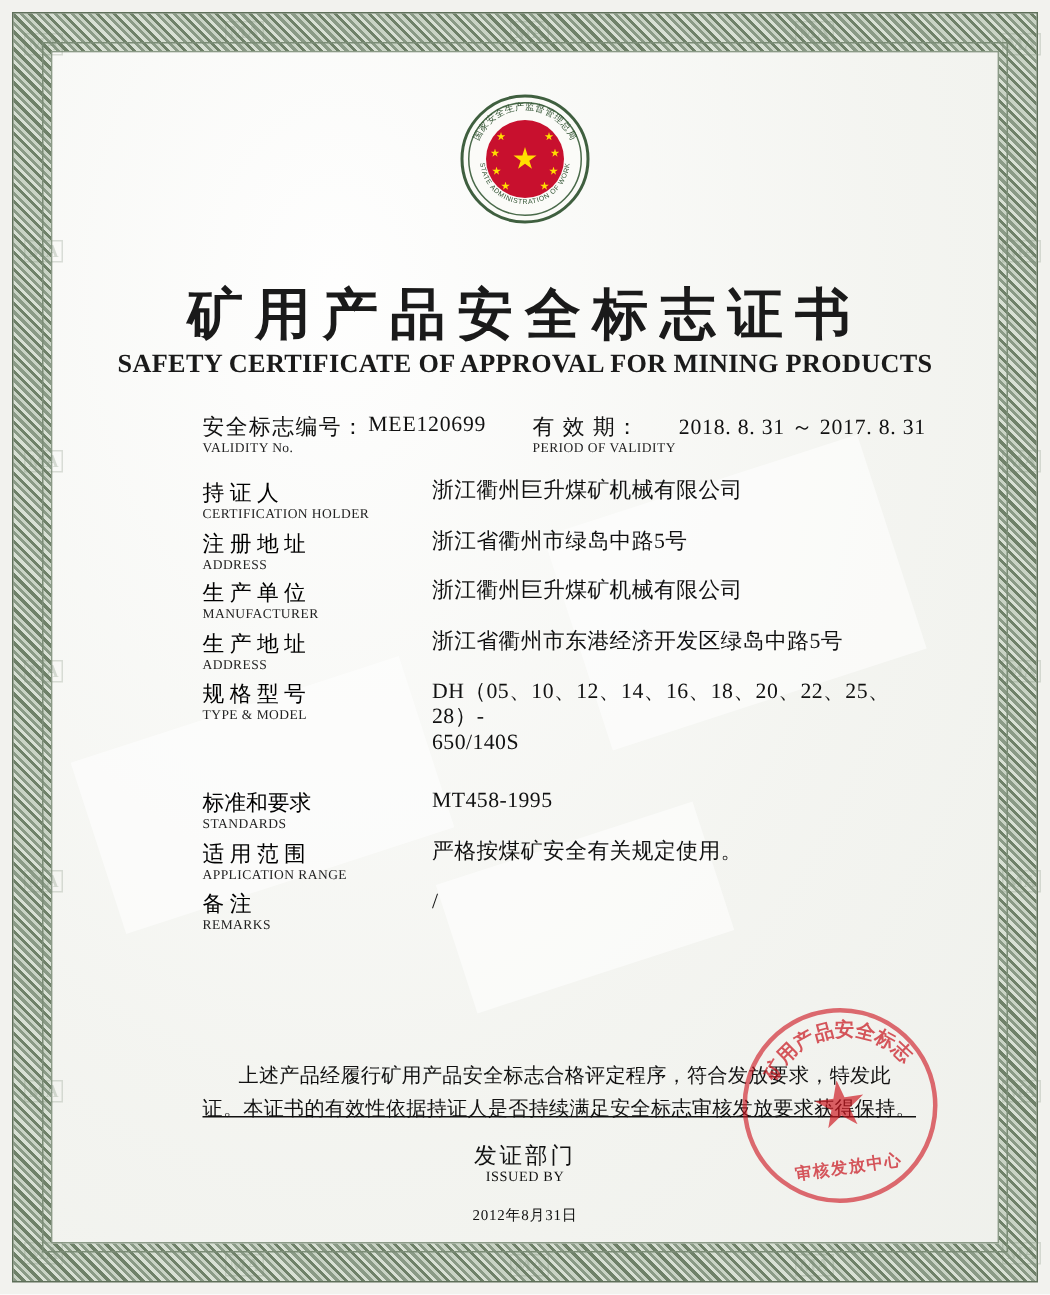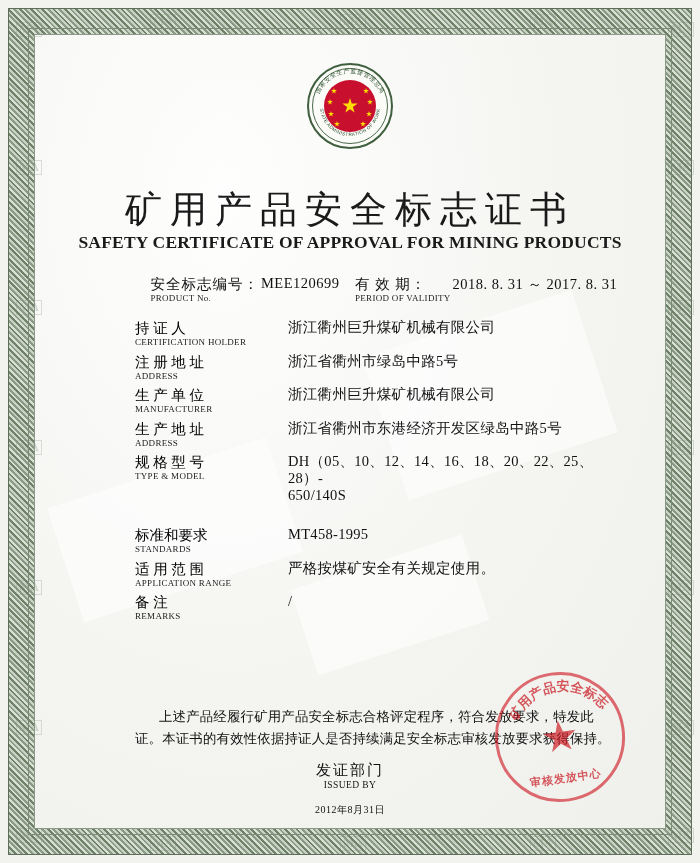--- a/index.html
+++ b/index.html
@@ -122,21 +122,21 @@
     background: #ffde00;
     clip-path: polygon(50% 0%, 61% 35%, 98% 35%, 68% 57%, 79% 91%, 50% 70%, 21% 91%, 32% 57%, 2% 35%, 39% 35%);
   }
 
   
   .title-cn {
     position: absolute;
     left: 0; right: 0; top: 150px;
     text-align: center;
     font-family: "Liberation Serif", serif;
-    font-weight: normal;
+    font-weight: bold;
     font-size: 37px;
     letter-spacing: 8px;
     color: #1a1a1a;
   }
   .title-en {
     position: absolute;
     left: 0; right: 0; top: 197px;
     text-align: center;
     font-family: "Liberation Serif", serif;
     font-weight: bold;
@@ -168,21 +168,21 @@
     margin-top: -1px;
   }
   .val {
     font-size: 14.5px;
     letter-spacing: 0.5px;
     white-space: nowrap;
     color: #111;
   }
 
   .flexrow { display: flex; align-items: flex-start; }
-  .approval-left { width: 220px; justify-content: center; }
+  .approval-left { width: 220px; }
   .approval-right { width: 250px; }
 
   
   .fields {
     position: absolute;
     left: 100px; top: 284px;
     width: 478px;
   }
   .field {
     display: flex;
@@ -218,21 +218,21 @@
     position: absolute;
     left: 100px; top: 671px;
     width: 480px;
     font-size: 13.4px;
     line-height: 22px;
     letter-spacing: 0.2px;
     color: #111;
     text-indent: 0;
   }
   .para .p1 { display: block; text-indent: 24px; }
-  .para .p2 { display: block; }
+  .para .p2 { display: block; text-decoration: underline; }
 
   
   .issued {
     position: absolute;
     left: 0; right: 0; top: 726px;
     text-align: center;
   }
   .issued .cn {
     font-size: 15px;
     letter-spacing: 2px;
@@ -355,21 +355,21 @@
       </div>
     </div>
 
     <div class="title-cn">矿用产品安全标志证书</div>
     <div class="title-en">SAFETY CERTIFICATE OF APPROVAL FOR MINING PRODUCTS</div>
 
     <div class="row-approval flexrow">
       <div class="approval-left flexrow">
         <div class="lbl-stack">
           <div class="lbl-cn">安全标志编号：</div>
-          <div class="lbl-en">PRODUCT No.</div>
+          <div class="lbl-en">VALIDITY No.</div>
         </div>
         <div class="val" style="margin-left:2px;">MEE120699</div>
       </div>
       <div class="approval-right flexrow">
         <div class="lbl-stack">
           <div class="lbl-cn">有 效 期：</div>
           <div class="lbl-en">PERIOD OF VALIDITY</div>
         </div>
         <div class="val" style="margin-left:2px;">2018. 8. 31 ～ 2017. 8. 31</div>
       </div>

